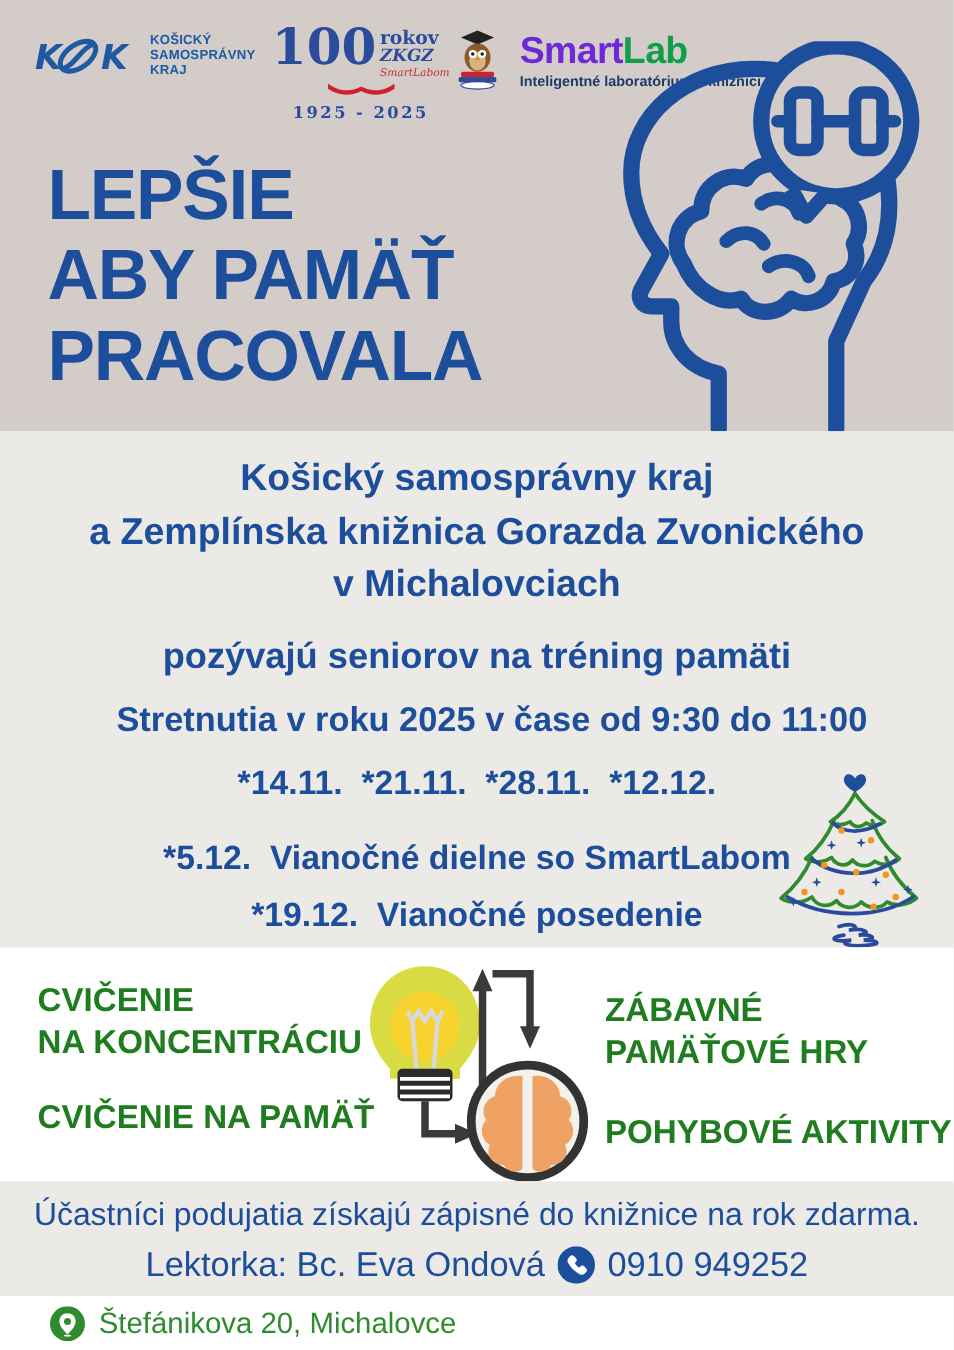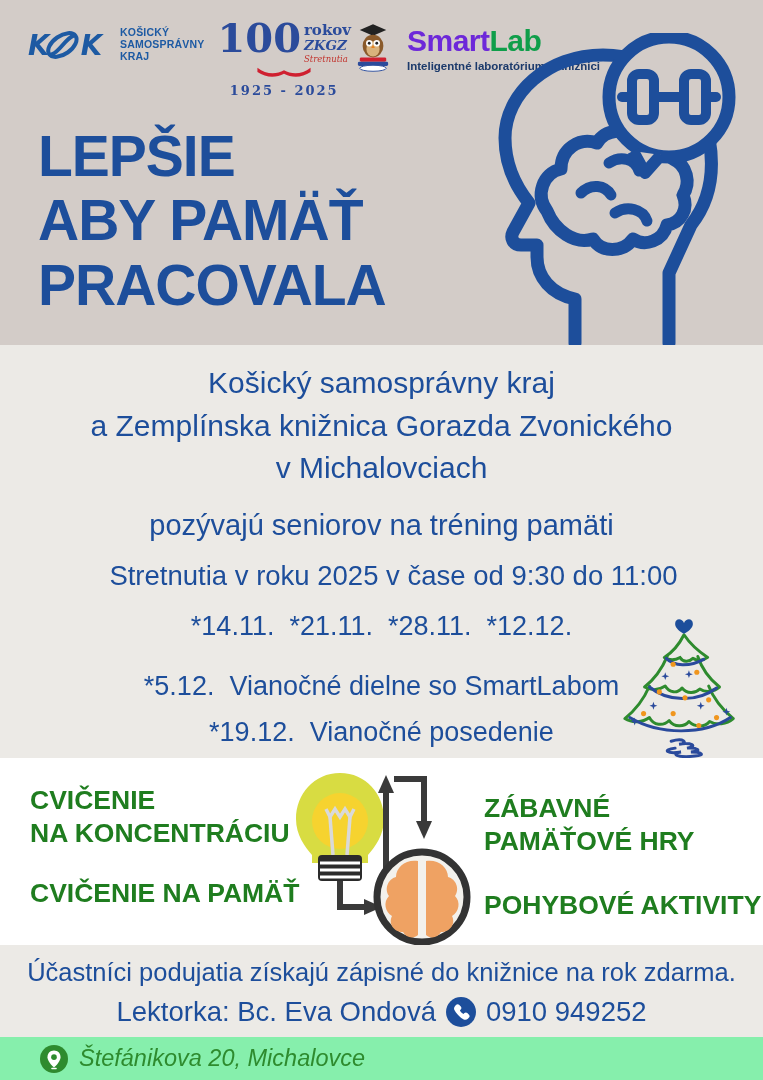--- a/index.html
+++ b/index.html
@@ -2,26 +2,26 @@
 <html><head>
 <meta charset="utf-8">
 <style>
   html,body{margin:0;padding:0;background:#eceae6;}
   .poster{position:relative;width:763px;height:1080px;overflow:hidden;
           font-family:"Liberation Sans","DejaVu Sans",sans-serif;}
 
   
   .sec-top   {position:absolute;top:0;left:0;width:763px;height:345px;background:#d3ccc8;}
   .sec-invite{position:absolute;top:345px;left:0;width:763px;height:413px;background:#eceae6;
-              text-align:center;color:#1d4e9b;}
+              text-align:center;color:#1d4e9b;font-weight:bold;}
   .sec-act   {position:absolute;top:758px;left:0;width:763px;height:187px;background:#ffffff;overflow:hidden;}
   .sec-foot  {position:absolute;top:945px;left:0;width:763px;height:92px;background:#eceae6;
               text-align:center;color:#1d4e9b;box-sizing:border-box;padding-top:13px;}
-  .sec-addr  {position:absolute;top:1037px;left:0;width:763px;height:43px;background:#86efac;
-              display:flex;align-items:center;gap:11px;box-sizing:border-box;padding-left:40px;font-style:italic;}
+  .sec-addr  {position:absolute;top:1037px;left:0;width:763px;height:43px;background:#ffffff;
+              display:flex;align-items:center;gap:11px;box-sizing:border-box;padding-left:40px;}
 
   
   .logos{position:absolute;top:20px;left:28px;display:flex;align-items:flex-start;gap:13px;}
   .ksk{display:flex;align-items:center;gap:6px;}
   .ksk-text{color:#1d5aa3;font-weight:bold;font-size:10.5px;line-height:1.12;letter-spacing:.2px;}
   .cent{display:flex;align-items:flex-start;gap:5px;margin-top:1px;}
   .cent-main{text-align:center;}
   .cent-row{display:flex;align-items:flex-start;justify-content:center;}
   .serif{font-family:"DejaVu Serif","Liberation Serif",serif;}
   .cent-100{font-size:40px;font-weight:bold;color:#2b4b9b;line-height:.85;}
@@ -86,21 +86,21 @@
         </div>
       </div>
 
       <div class="cent">
         <div class="cent-main">
           <div class="cent-row">
             <span class="cent-100 serif">100</span>
             <span class="cent-col">
               <div class="cent-rokov serif">rokov</div>
               <div class="cent-zkgz serif">ZKGZ</div>
-              <div class="cent-city serif">Stretnutia</div>
+              <div class="cent-city serif">SmartLabom</div>
             </span>
           </div>
           <svg width="70" height="12" viewBox="0 0 70 14" style="margin-top:-3px;">
             <path d="M4,2 C14,10 26,10 35,5 C44,10 56,10 66,2 L66,7 C56,14 44,14 35,9 C26,14 14,14 4,7 Z" fill="#cf2030"></path>
           </svg>
           <div class="cent-years serif">1925 - 2025</div>
         </div>
         <svg width="34" height="52" viewBox="0 0 36 52">
           <polygon points="18,2 32,8 18,14 4,8" fill="#222"></polygon>
           <rect x="16" y="11" width="4" height="4" fill="#222"></rect>

